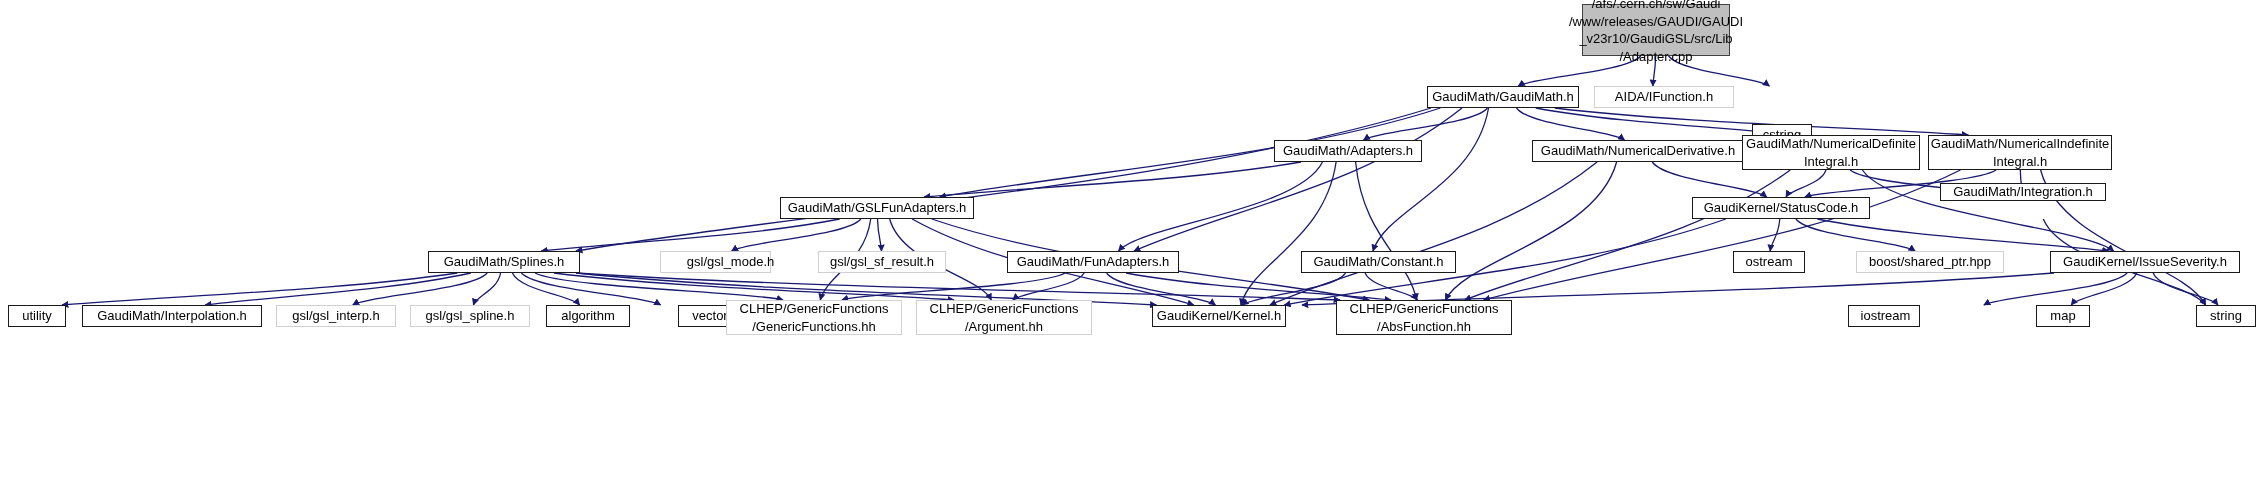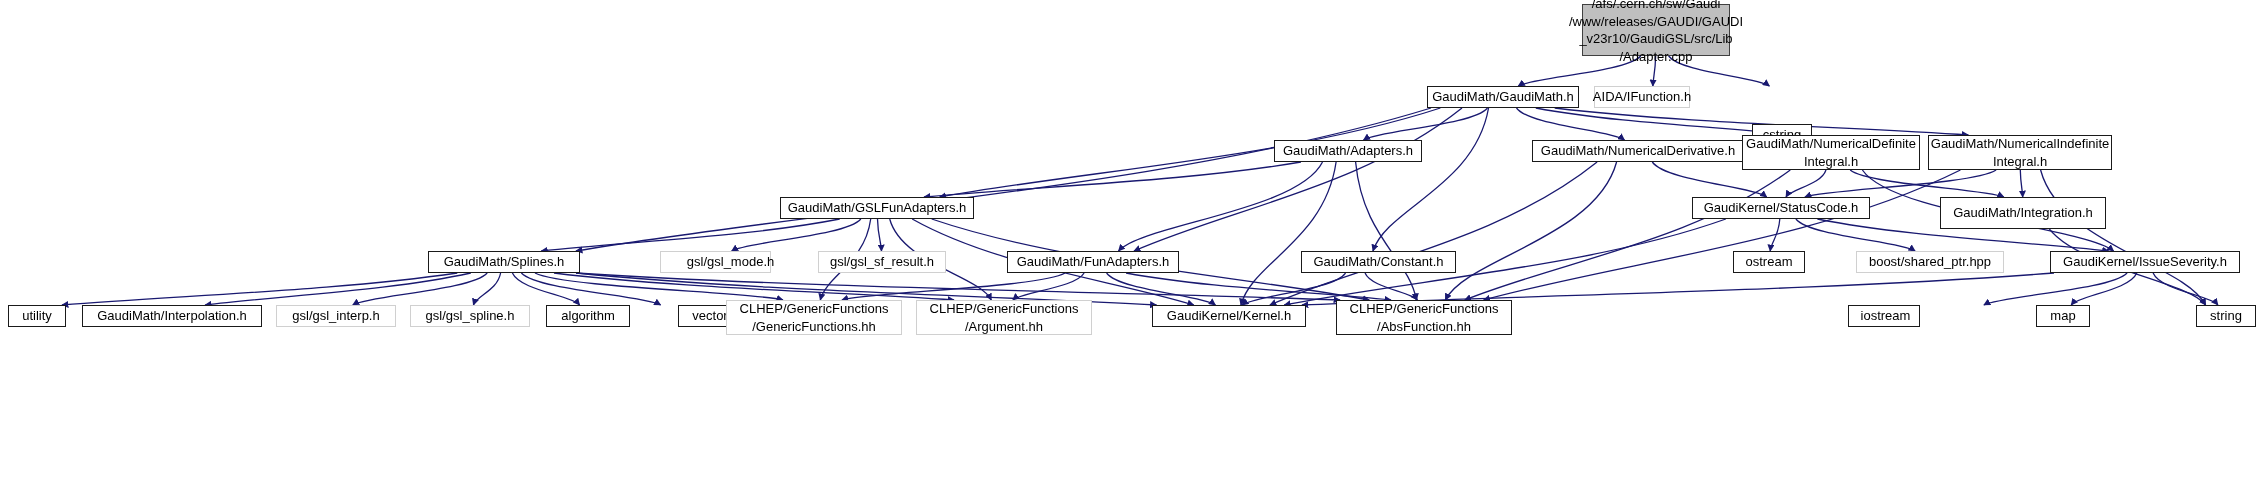--- a/index.html
+++ b/index.html
@@ -113,49 +113,49 @@
         <path d="M 2153.1 273 C 2160.8759999999997 290.6, 2210.1240000000003 295.4, 2217.9 305" fill="none" stroke="#191970" stroke-width="1.3" marker-end="url(#arrow)"></path>
         <path d="M 2054 273 C 1828.4 290.6, 1527.6 295.4, 1302 305" fill="none" stroke="#191970" stroke-width="1.3" marker-end="url(#arrow)"></path>
       </g>
   </svg>
   <div id="node-layer">
       <div class="node root" style="left: 1582px; top: 4px; width: 148px; height: 52px;">/afs/.cern.ch/sw/Gaudi
 /www/releases/GAUDI/GAUDI
 _v23r10/GaudiGSL/src/Lib
 /Adapter.cpp</div>
       <div class="node hdr" style="left: 1427px; top: 86px; width: 152px; height: 22px;">GaudiMath/GaudiMath.h</div>
-      <div class="node sys" style="left: 1594px; top: 86px; width: 96px; height: 22px;">AIDA/IFunction.h</div>
+      <div class="node sys" style="left: 1594px; top: 86px; width: 140px; height: 22px;">AIDA/IFunction.h</div>
       <div class="node hdr" style="left: 1752px; top: 86px; width: 60px; height: 22px; margin-top: 38px;">cstring</div>
       <div class="node hdr" style="left: 1274px; top: 140px; width: 148px; height: 22px;">GaudiMath/Adapters.h</div>
       <div class="node hdr" style="left: 1532px; top: 140px; width: 212px; height: 22px;">GaudiMath/NumericalDerivative.h</div>
       <div class="node hdr" style="left: 1742px; top: 135px; width: 178px; height: 35px;">GaudiMath/NumericalDefinite
 Integral.h</div>
       <div class="node hdr" style="left: 1928px; top: 135px; width: 184px; height: 35px;">GaudiMath/NumericalIndefinite
 Integral.h</div>
       <div class="node hdr" style="left: 780px; top: 197px; width: 194px; height: 22px;">GaudiMath/GSLFunAdapters.h</div>
       <div class="node hdr" style="left: 1692px; top: 197px; width: 178px; height: 22px;">GaudiKernel/StatusCode.h</div>
-      <div class="node hdr" style="left: 1940px; top: 197px; width: 166px; height: 32px;">GaudiMath/Integration.h</div>
+      <div class="node hdr" style="left: 1940px; top: 183px; width: 166px; height: 18px;">GaudiMath/Integration.h</div>
       <div class="node hdr" style="left: 428px; top: 251px; width: 152px; height: 22px;">GaudiMath/Splines.h</div>
       <div class="node sys" style="left: 660px; top: 251px; width: 111px; height: 22px; padding-left: 34px;">gsl/gsl_mode.h</div>
       <div class="node sys" style="left: 818px; top: 251px; width: 128px; height: 22px;">gsl/gsl_sf_result.h</div>
       <div class="node hdr" style="left: 1007px; top: 251px; width: 172px; height: 22px;">GaudiMath/FunAdapters.h</div>
       <div class="node hdr" style="left: 1281px; top: 251px; width: 155px; height: 22px; margin-left: 20px;">GaudiMath/Constant.h</div>
       <div class="node hdr" style="left: 1733px; top: 251px; width: 72px; height: 22px;">ostream</div>
       <div class="node sys" style="left: 1856px; top: 251px; width: 148px; height: 22px;">boost/shared_ptr.hpp</div>
       <div class="node hdr" style="left: 2050px; top: 251px; width: 190px; height: 22px;">GaudiKernel/IssueSeverity.h</div>
       <div class="node hdr" style="left: 8px; top: 305px; width: 58px; height: 22px;">utility</div>
       <div class="node hdr" style="left: 82px; top: 305px; width: 180px; height: 22px;">GaudiMath/Interpolation.h</div>
       <div class="node sys" style="left: 276px; top: 305px; width: 120px; height: 22px;">gsl/gsl_interp.h</div>
       <div class="node sys" style="left: 410px; top: 305px; width: 120px; height: 22px;">gsl/gsl_spline.h</div>
       <div class="node hdr" style="left: 546px; top: 305px; width: 84px; height: 22px;">algorithm</div>
       <div class="node hdr" style="left: 646px; top: 305px; width: 64px; height: 22px; margin-left: 32px;">vector</div>
       <div class="node sys" style="left: 726px; top: 300px; width: 176px; height: 35px;">CLHEP/GenericFunctions
 /GenericFunctions.hh</div>
       <div class="node sys" style="left: 916px; top: 300px; width: 176px; height: 35px;">CLHEP/GenericFunctions
 /Argument.hh</div>
-      <div class="node hdr" style="left: 1152px; top: 305px; width: 154px; height: 22px;">GaudiKernel/Kernel.h</div>
+      <div class="node hdr" style="left: 1152px; top: 305px; width: 134px; height: 22px;">GaudiKernel/Kernel.h</div>
       <div class="node hdr" style="left: 1336px; top: 300px; width: 176px; height: 35px;">CLHEP/GenericFunctions
 /AbsFunction.hh</div>
       <div class="node hdr" style="left: 1848px; top: 305px; width: 72px; height: 22px; padding-left: 7px;">iostream</div>
       <div class="node hdr" style="left: 2036px; top: 305px; width: 54px; height: 22px;">map</div>
       <div class="node hdr" style="left: 2196px; top: 305px; width: 60px; height: 22px;">string</div>
     </div>
 </div>
 
 </body></html>

